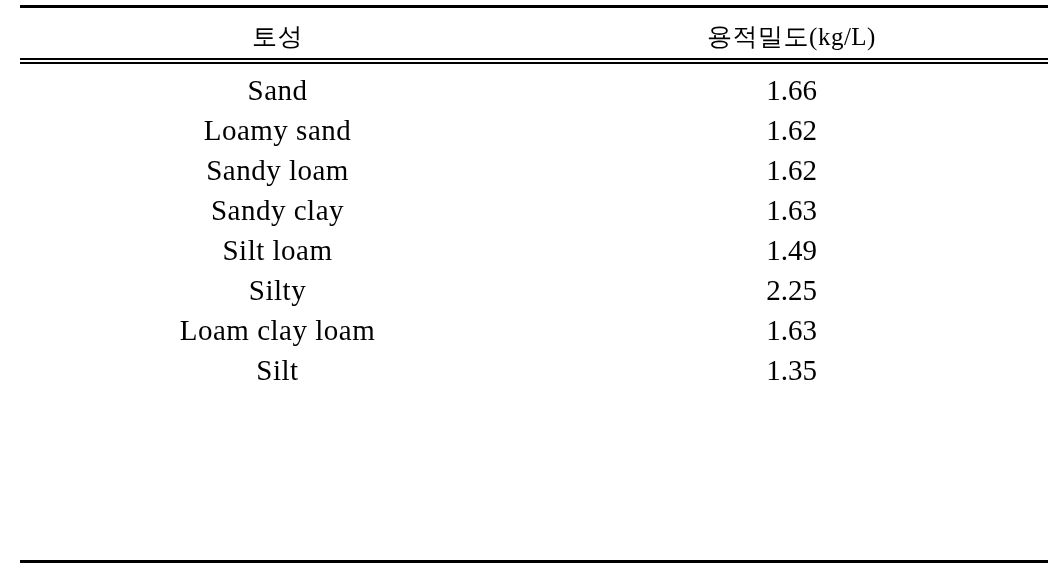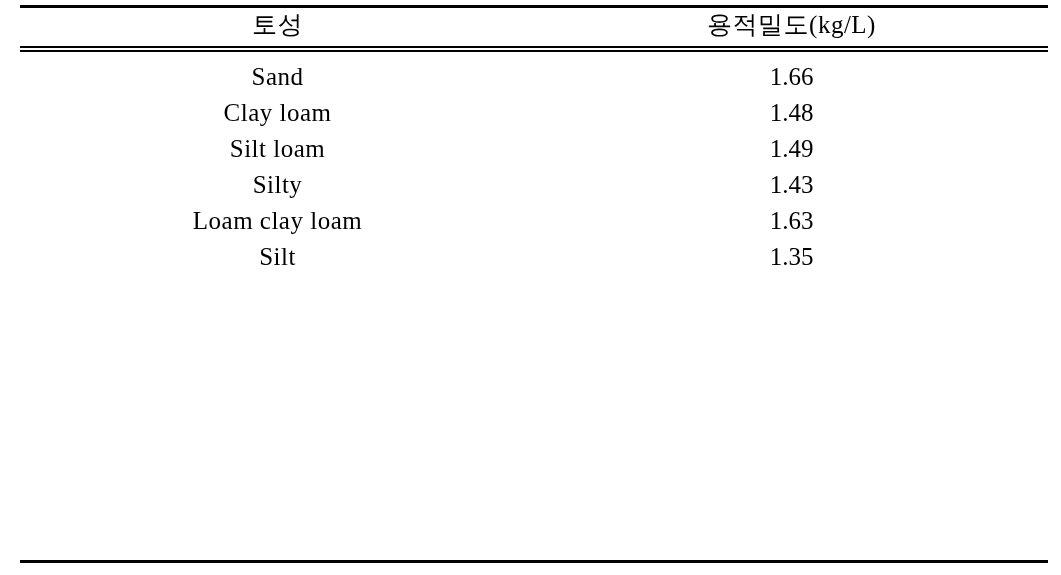--- a/index.html
+++ b/index.html
@@ -26,42 +26,42 @@
     table-layout: fixed;
   }
   
   table.data-table {
     border-top: 3px solid #000;
   }
   thead th {
     font-weight: normal;
     font-size: 25px;
     line-height: 1;
-    padding: 4px 0 9px 0;
+    padding: 16px 0 9px 0;
     text-align: center;
     vertical-align: middle;
     border-bottom: 2px solid #000;
     position: relative;
   }
   
   thead tr::after { content: ""; }
   thead th::after {
     content: "";
     position: absolute;
     left: 0;
     right: 0;
     bottom: -6px;
     height: 2px;
     background: #000;
   }
   tbody tr:first-child td {
     padding-top: 16px;
   }
   tbody td {
-    font-size: 25px;
+    font-size: 29px;
     line-height: 1;
     padding: 0 0 11px 0;
     text-align: center;
     vertical-align: middle;
     border: none;
   }
   tbody tr:last-child td {
     padding-bottom: 12px;
   }
   col.col-texture { width: 515px; }
@@ -101,30 +101,38 @@
           <span class="cell-text">용적밀도(kg/L)</span>
         </th>
       </tr>
     </thead>
     <tbody>
       <tr>
         <td><span class="cell-text">Sand</span></td>
         <td><span class="num-text">1.66</span></td>
       </tr>
       <tr>
-        <td><span class="cell-text">Clay loam</span></td>
-        <td><span class="num-text">1.48</span></td>
+        <td><span class="cell-text">Loamy sand</span></td>
+        <td><span class="num-text">1.62</span></td>
+      </tr>
+      <tr>
+        <td><span class="cell-text">Sandy loam</span></td>
+        <td><span class="num-text">1.62</span></td>
+      </tr>
+      <tr>
+        <td><span class="cell-text">Sandy clay</span></td>
+        <td><span class="num-text">1.63</span></td>
       </tr>
       <tr>
         <td><span class="cell-text">Silt loam</span></td>
         <td><span class="num-text">1.49</span></td>
       </tr>
       <tr>
         <td><span class="cell-text">Silty</span></td>
-        <td><span class="num-text">1.43</span></td>
+        <td><span class="num-text">2.25</span></td>
       </tr>
       <tr>
         <td><span class="cell-text">Loam clay loam</span></td>
         <td><span class="num-text">1.63</span></td>
       </tr>
       <tr>
         <td><span class="cell-text">Silt</span></td>
         <td><span class="num-text">1.35</span></td>
       </tr>
 

